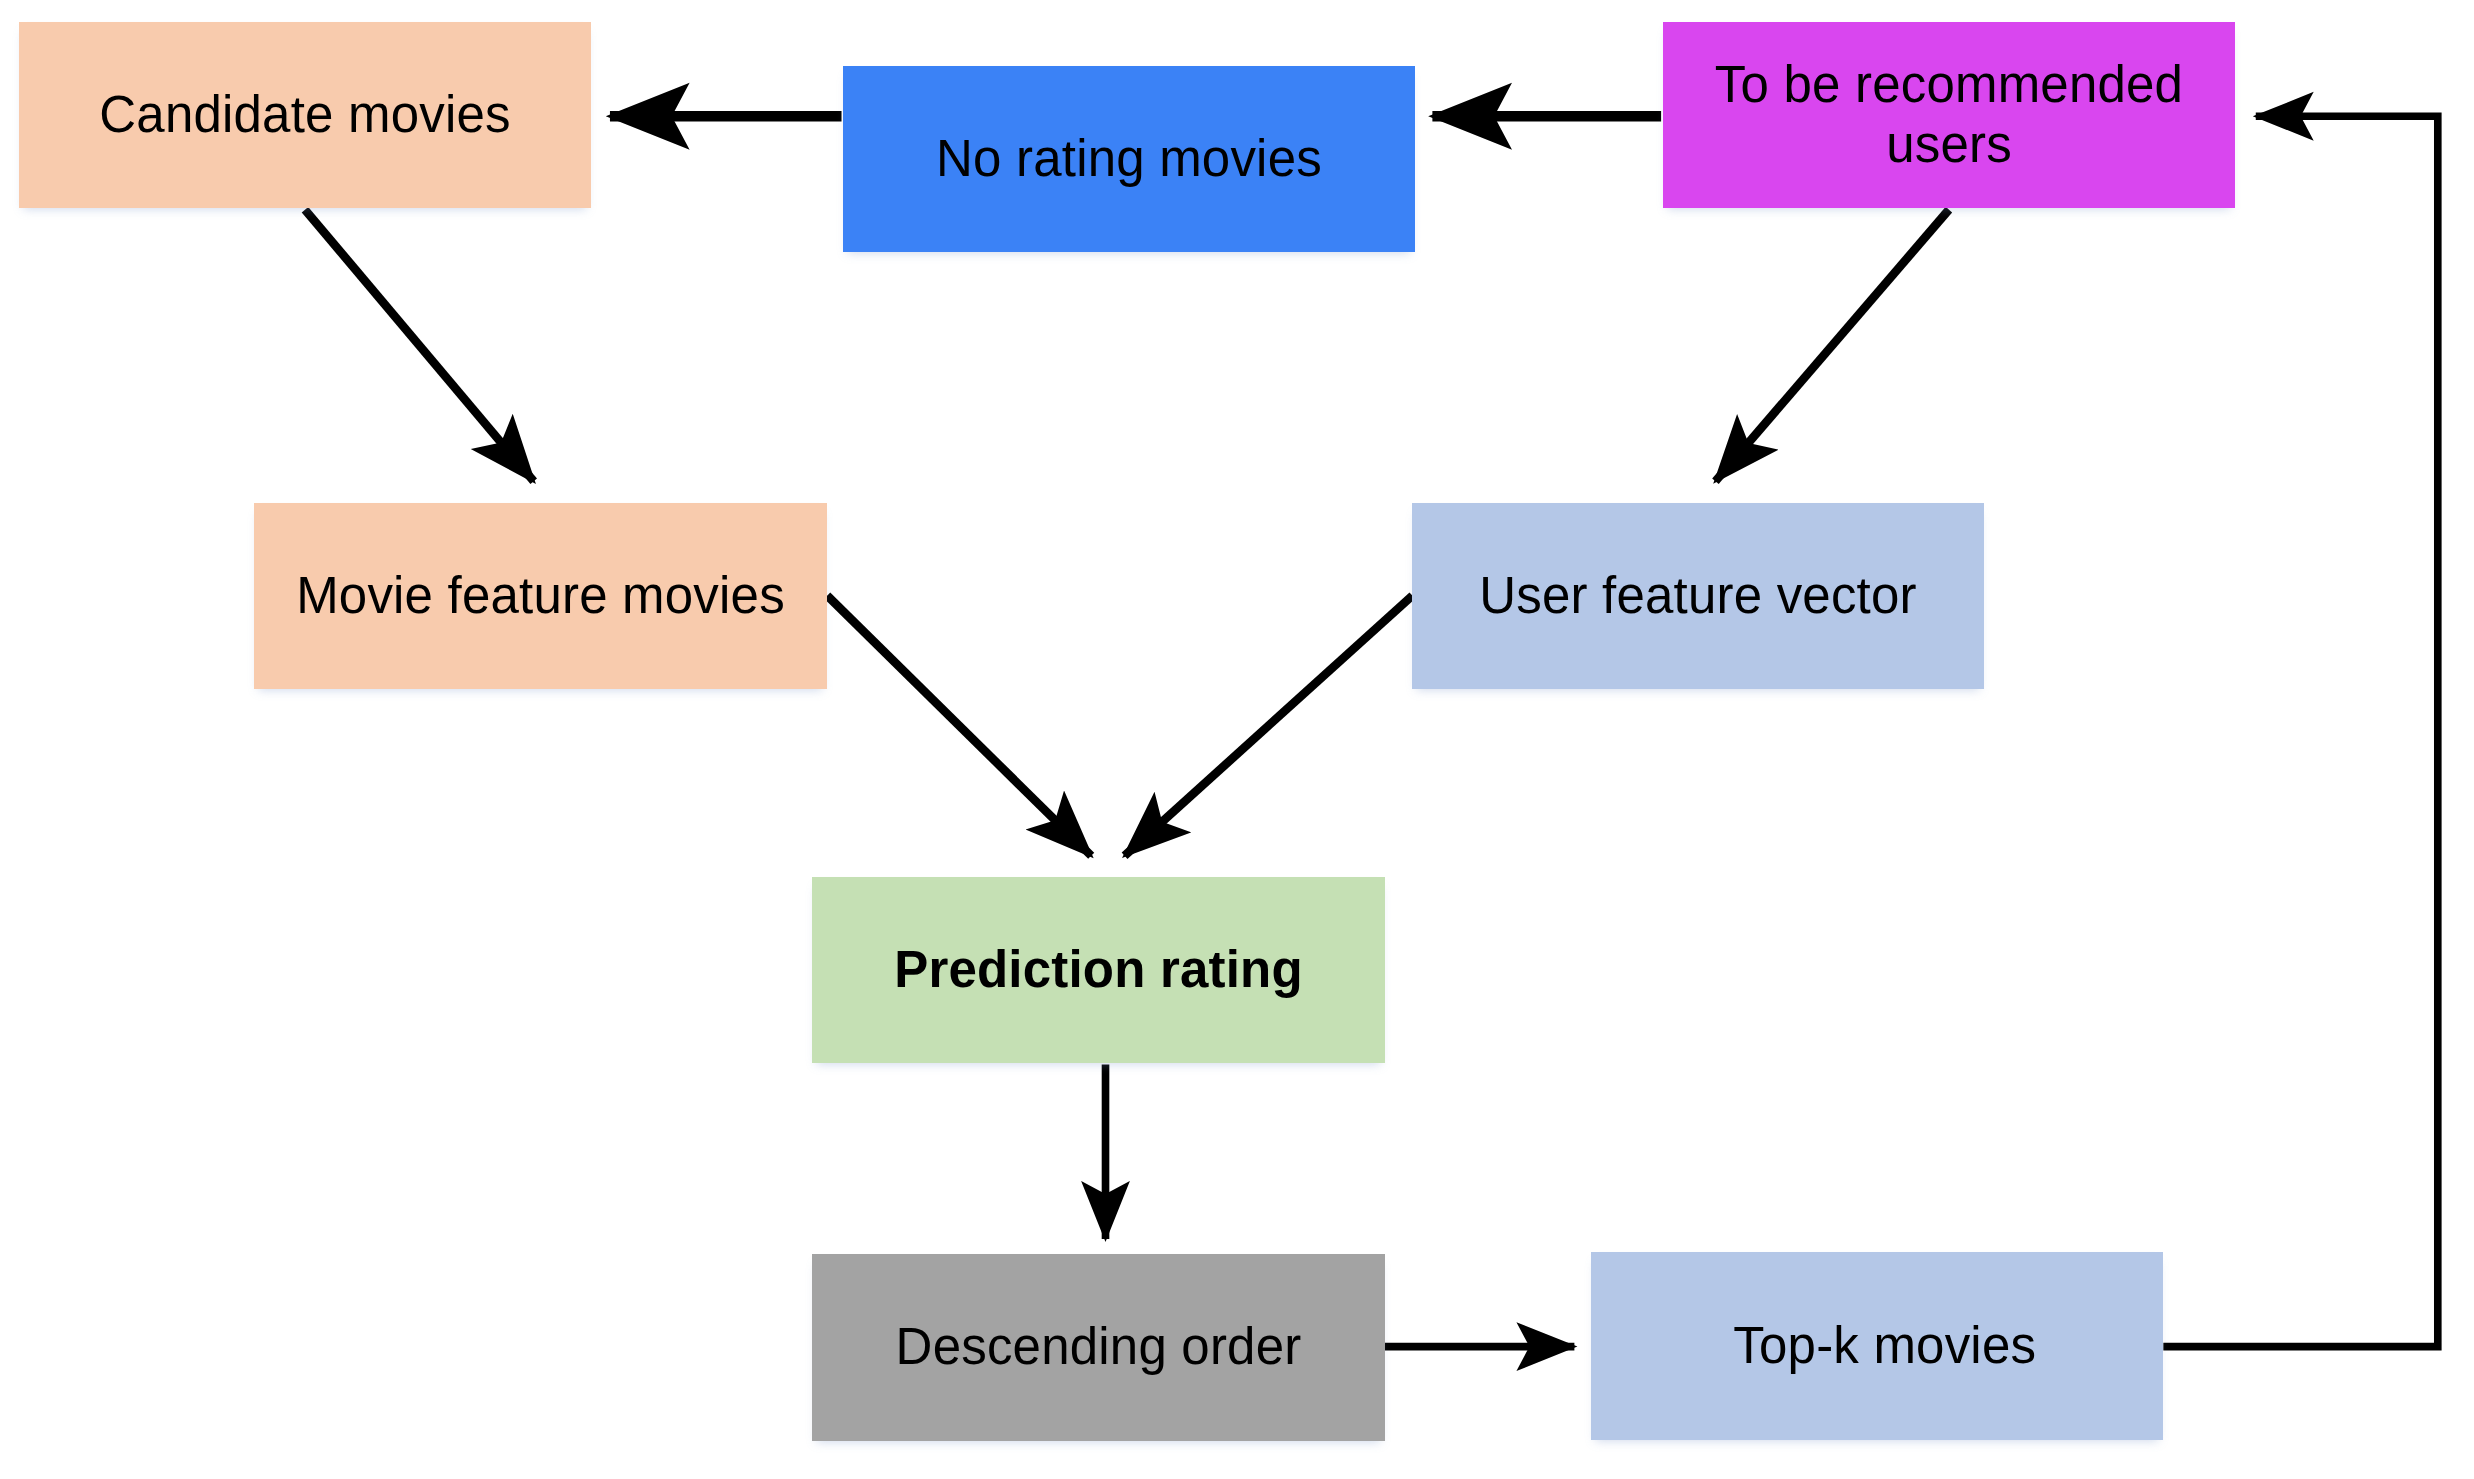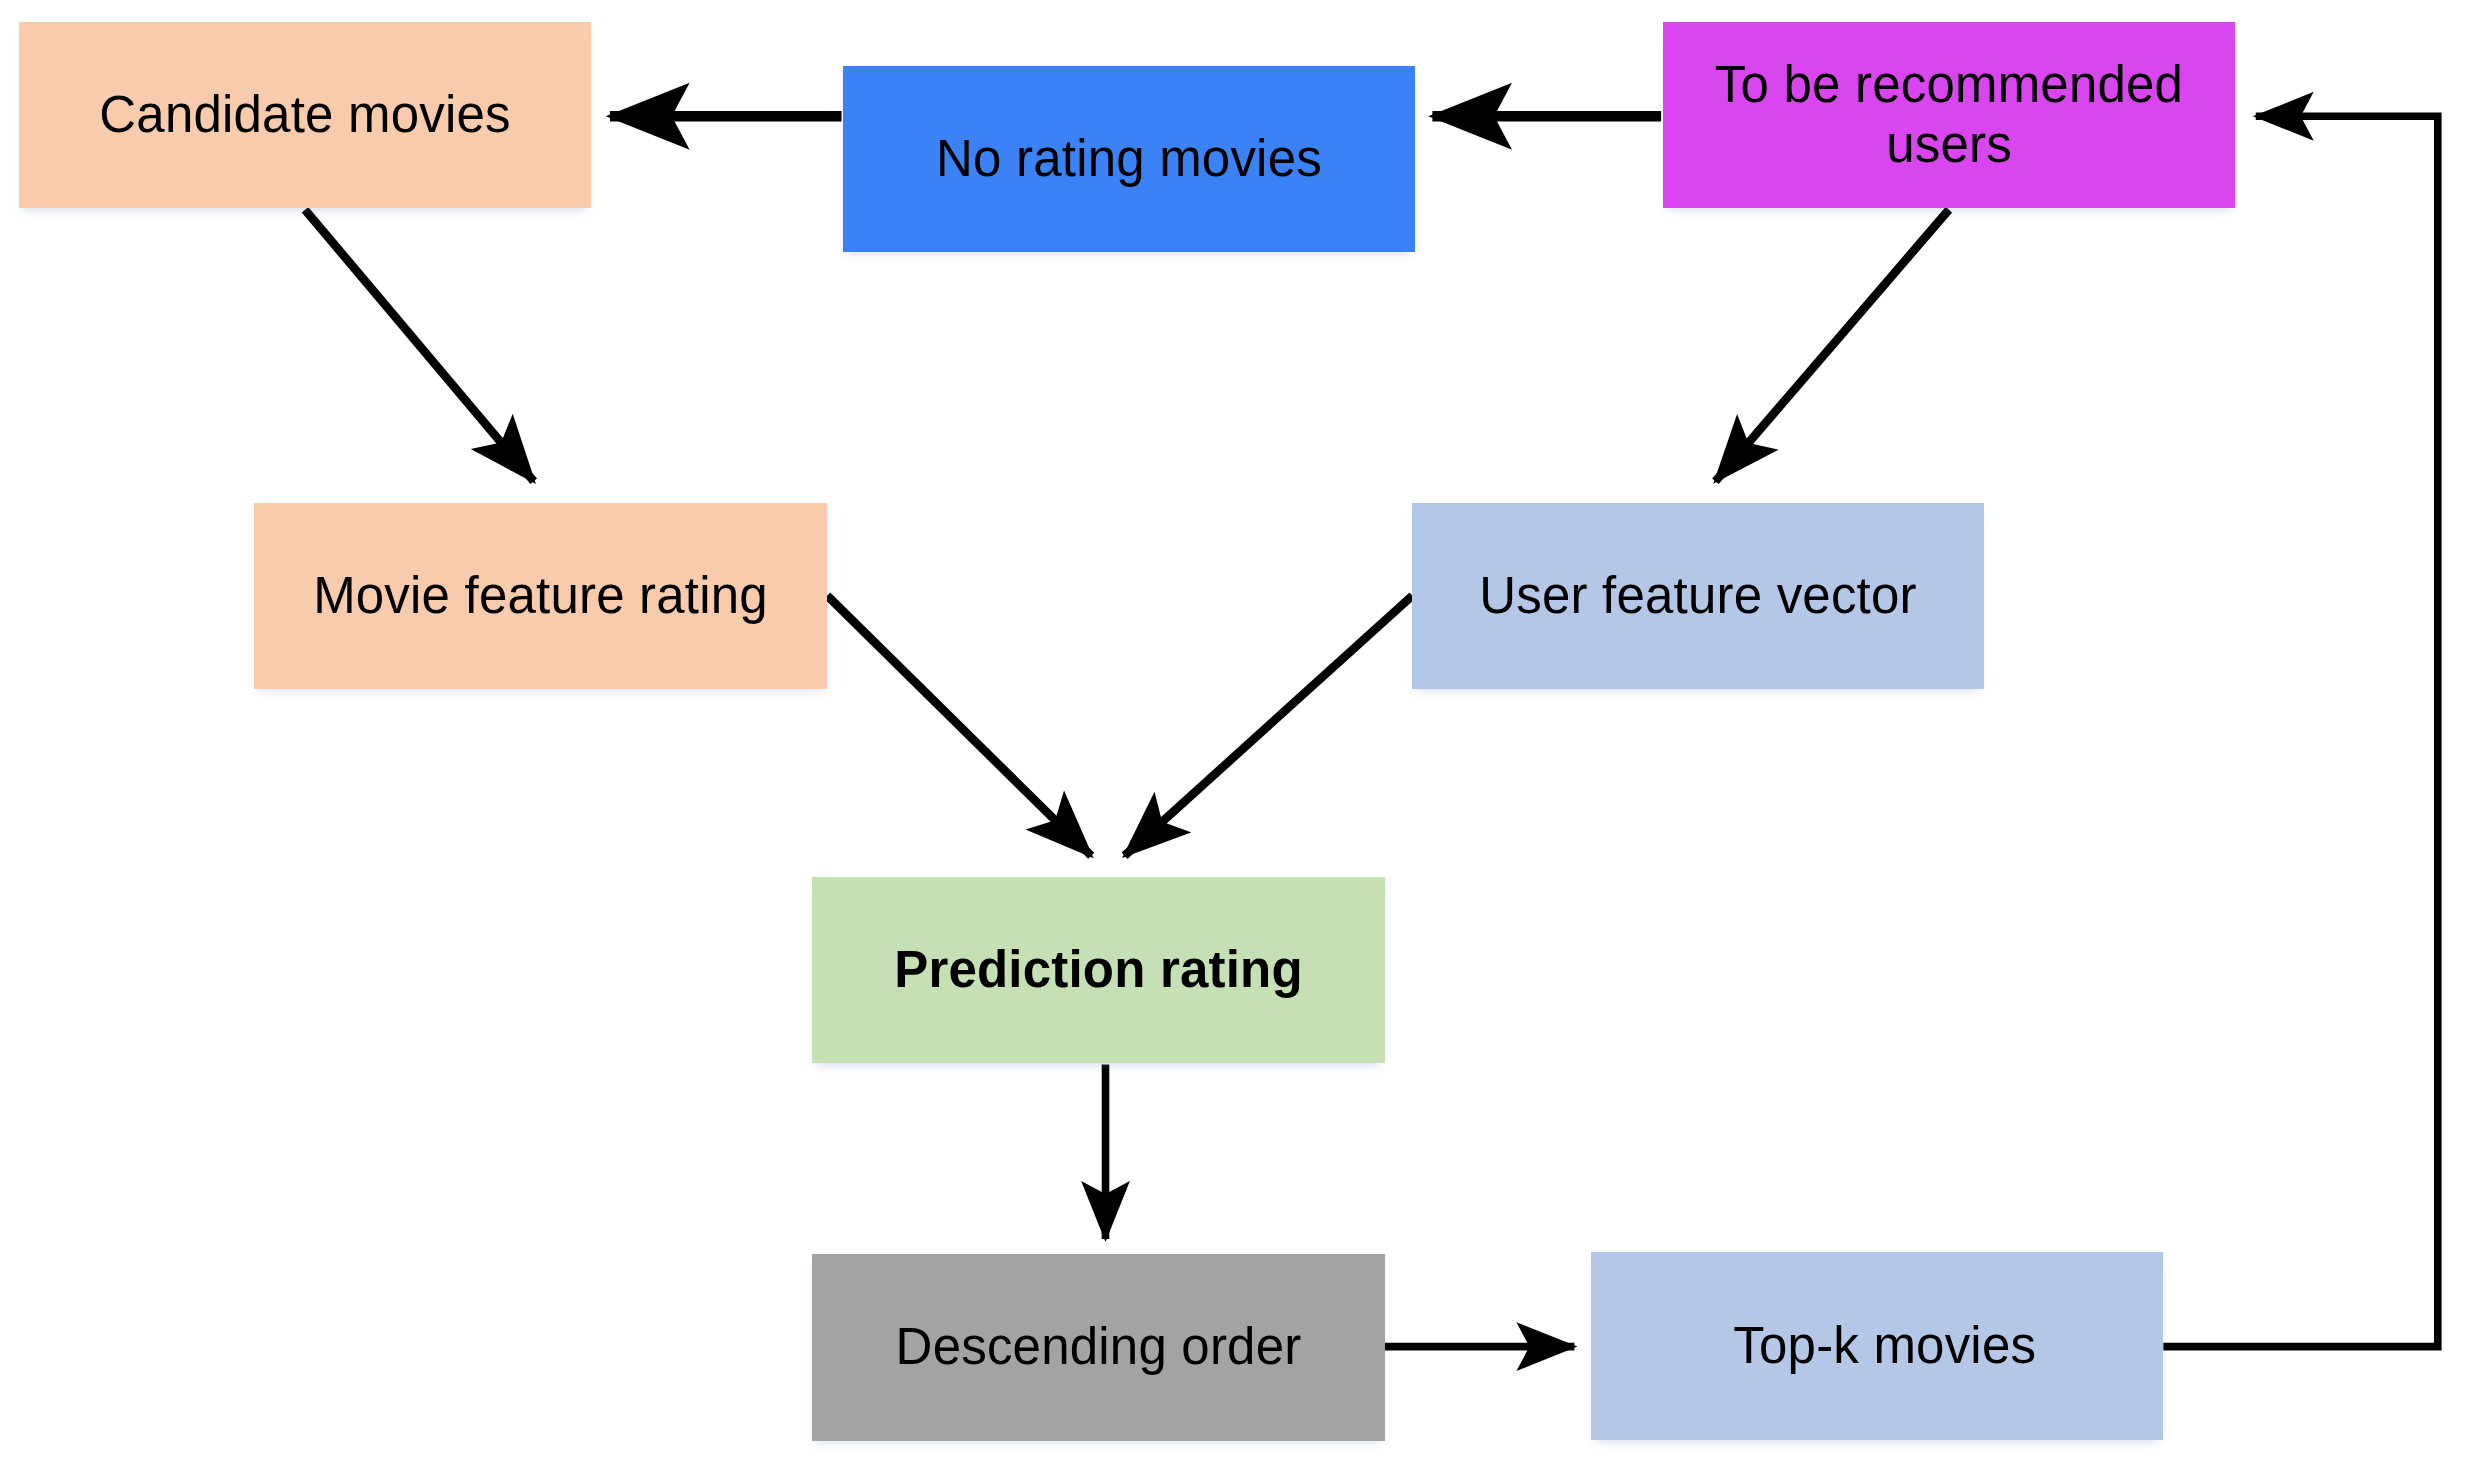--- a/index.html
+++ b/index.html
@@ -101,21 +101,21 @@
 
   <div class="node" style="left:843px; top:22px; width:572px; height:186px; background:#3b82f6;margin-top:44px;">
     <span class="node-label">No rating movies</span>
   </div>
 
   <div class="node" style="left:1663px; top:22px; width:572px; height:186px; background:#d946ef;">
     <span class="node-label">To be recommended users</span>
   </div>
 
   <div class="node" style="left:254px; top:503px; width:573px; height:186px; background:#f8cbad;">
-    <span class="node-label">Movie feature rating</span>
+    <span class="node-label">Movie feature movies</span>
   </div>
 
   <div class="node" style="left:1412px; top:503px; width:572px; height:186px; background:#b4c7e7;">
     <span class="node-label">User feature vector</span>
   </div>
 
   <div class="node" style="left:812px; top:877px; width:573px; height:186px; background:#c5e0b4;font-weight:bold;">
     <span class="node-label">Prediction rating</span>
   </div>
 

